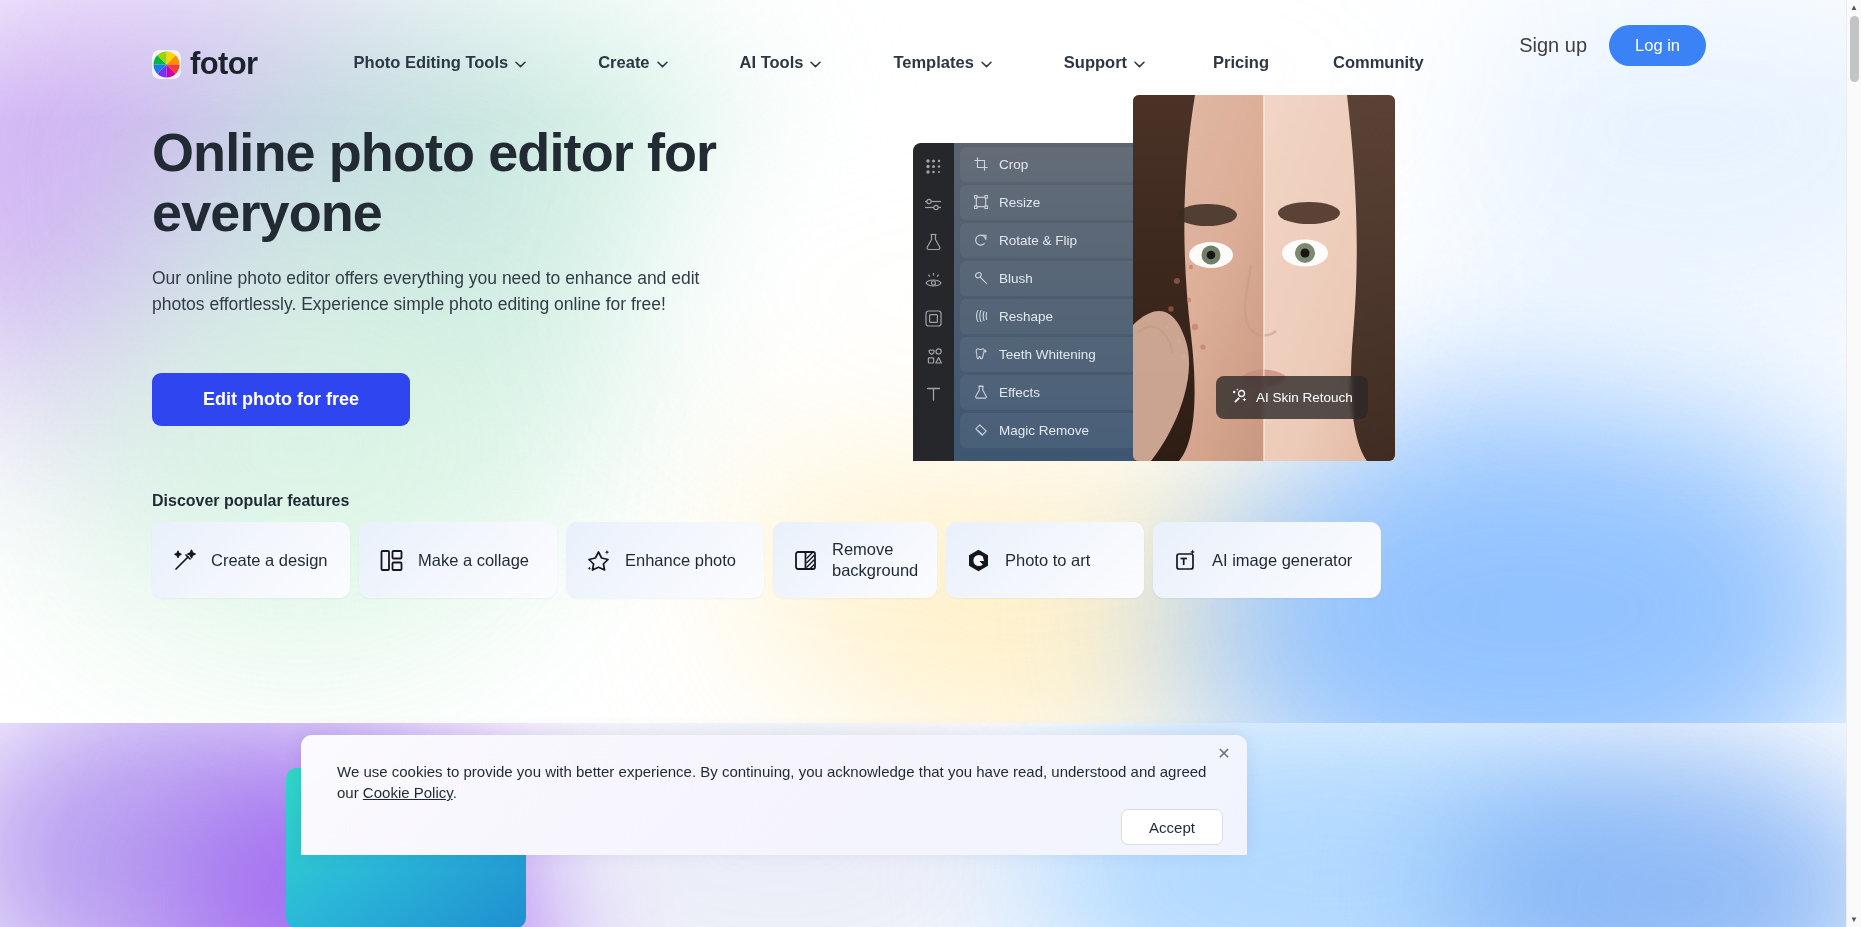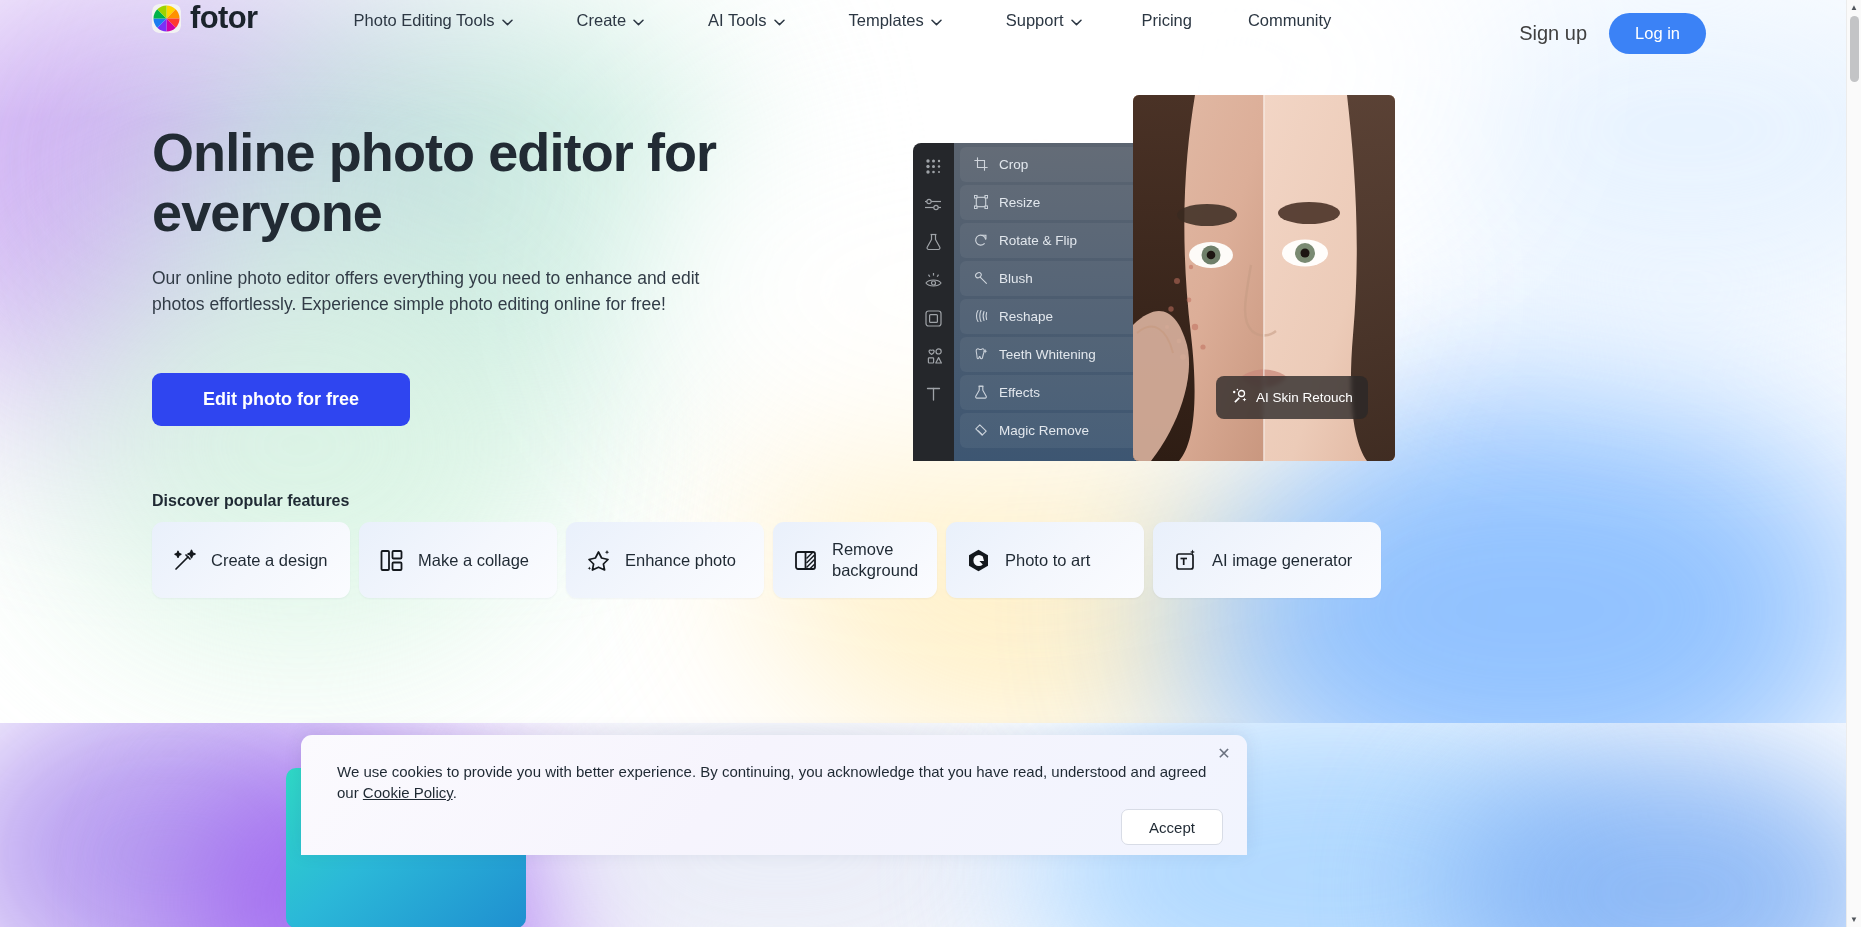--- a/index.html
+++ b/index.html
@@ -54,37 +54,37 @@
   }
   .band2-head {
     position: absolute; left: 795px; top: 15px;
     width: 640px;
     font-size: 35px; font-weight: 700; color: #1f2933;
     line-height: 60px; letter-spacing: -.3px;
   }
 
   
   .header {
-    position: absolute; left: 0; right: 0; top: 0; height: 70px;
-    display: flex; align-items: flex-start; z-index: 40;
+    position: absolute; left: 0; right: 0; top: 12px; height: 70px;
+    display: flex; align-items: flex-end; z-index: 40;
   }
   .logo-wrap {
     display: flex; align-items: center; gap: 9px;
     margin-left: 152px; cursor: pointer;
   }
   .logo-mark {
     width: 29px; height: 29px; border-radius: 7px;
     overflow: hidden; position: relative; flex: none;
   }
   .logo-text {
     font-size: 31px; font-weight: 700; color: #1b232c;
     letter-spacing: -.6px;
   }
   .nav {
-    display: flex; align-items: center; margin-left: 64px; gap: 0;
+    display: flex; align-items: center; margin-left: 64px; gap: 8px; font-weight: bold;
   }
   .nav-item {
     display: flex; align-items: center; gap: 7px;
     font-size: 16.5px; color: #2c3743;
     padding: 0 32px; height: 40px; cursor: pointer;
     white-space: nowrap;
   }
   .nav-item.plain { padding: 0 28px; }
   .caret { display: inline-block; }
   .auth {

